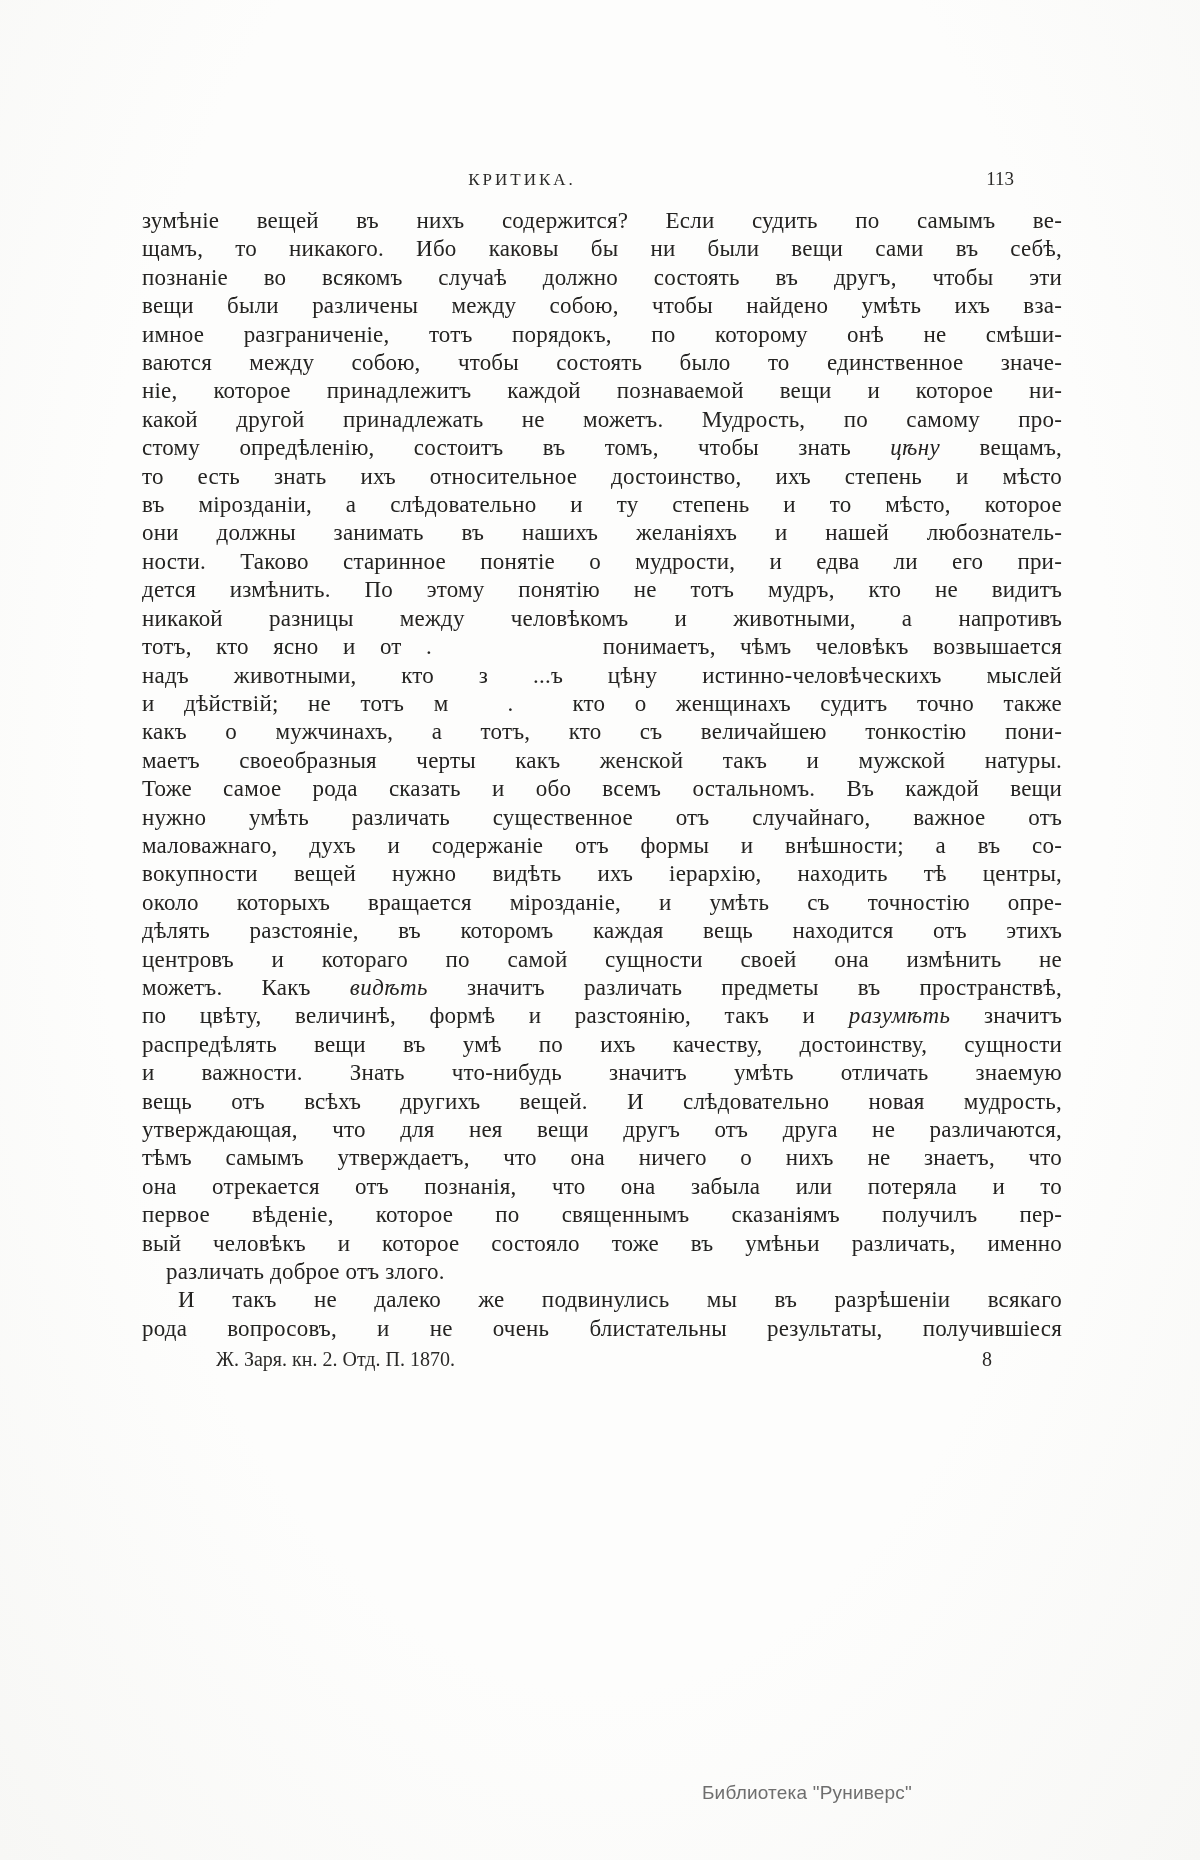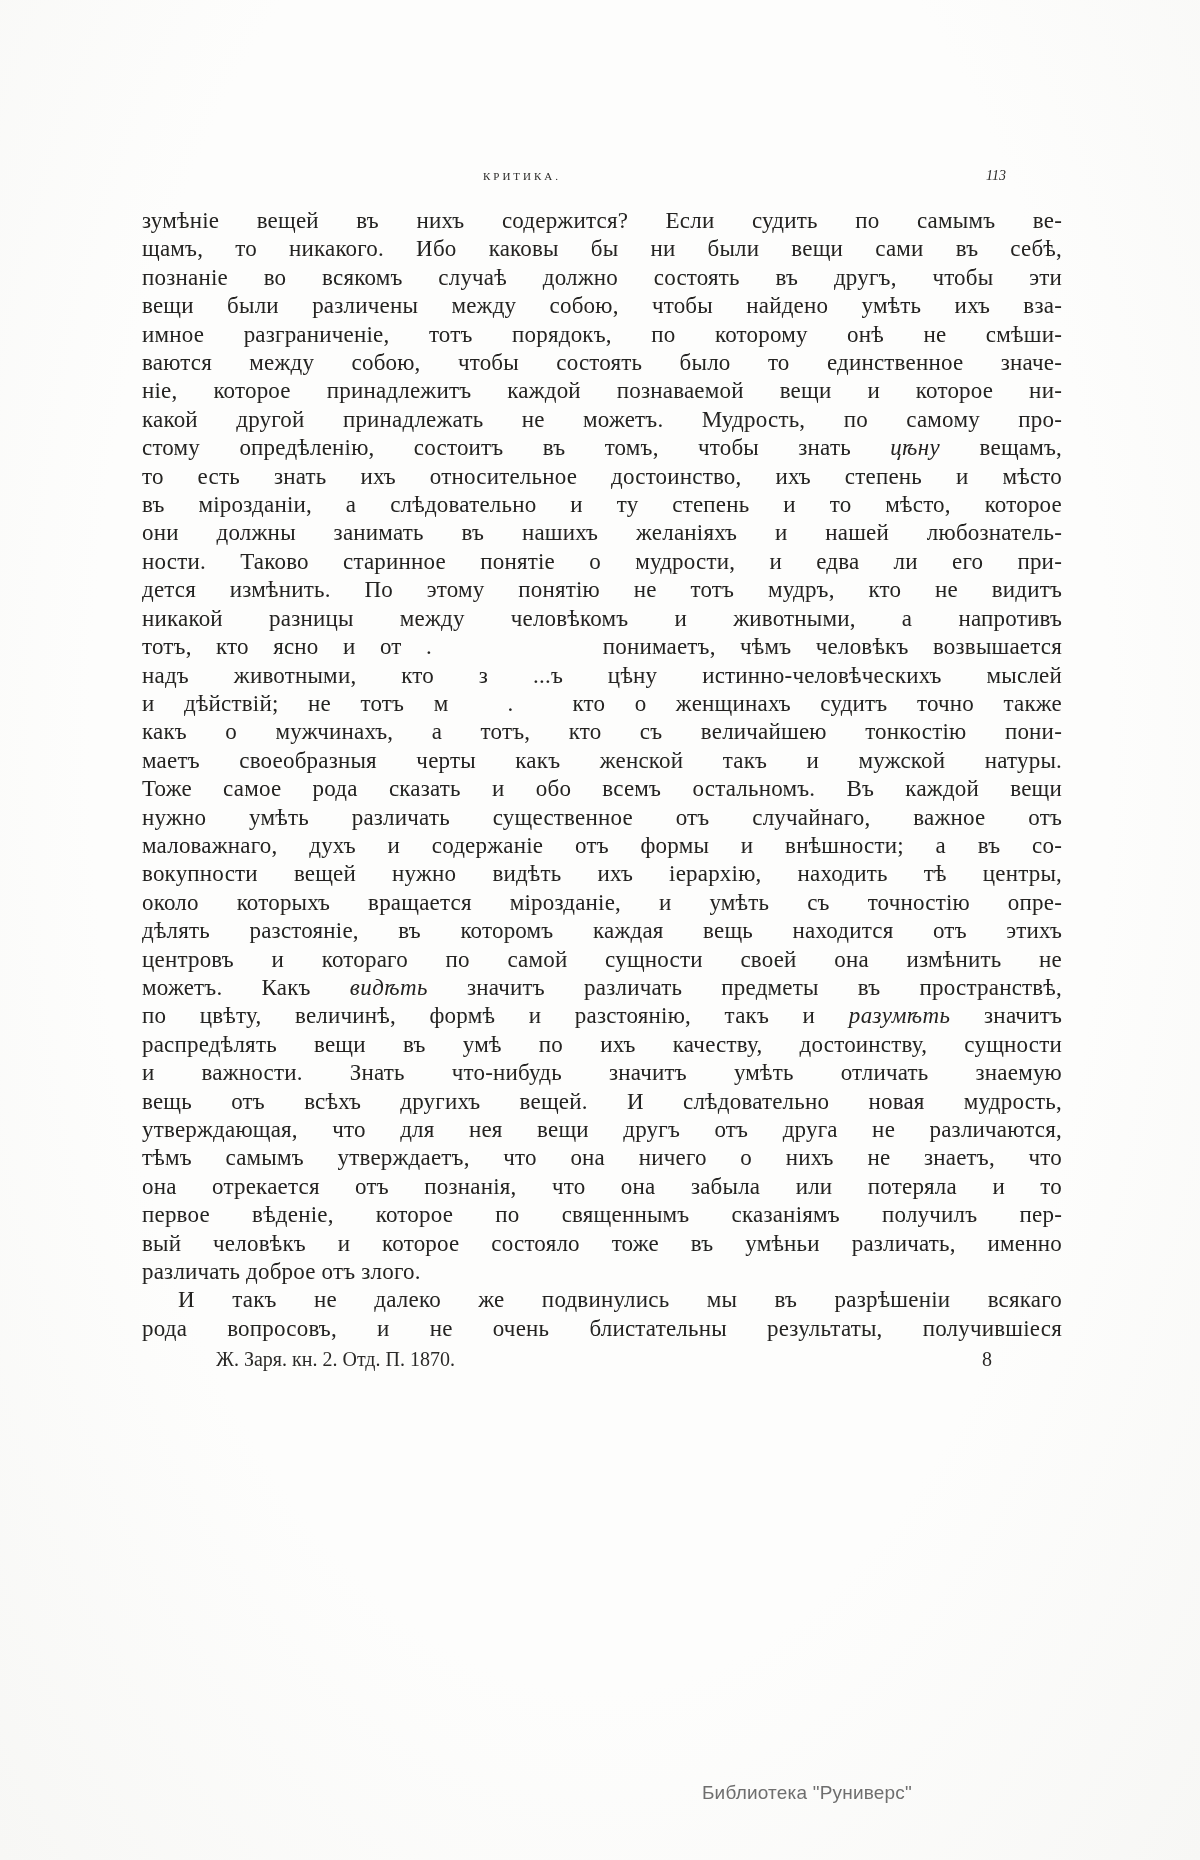--- a/index.html
+++ b/index.html
@@ -16,45 +16,44 @@
     overflow: hidden;
   }
   .header {
     position: absolute;
     top: 170px; left: 142px; width: 920px; height: 26px;
   }
   .running-title {
     position: absolute;
     left: 0; right: 160px;
     text-align: center;
-    font-size: 11px;
+    font-size: 17px;
     letter-spacing: 3px;
     color: #2b2a28;
   }
   .page-number {
     position: absolute;
-    right: 56px; top: -2px;
-    font-size: 14px;
+    right: 48px; top: -2px;
+    font-size: 19px;
     color: #2b2a28;
-    font-style: italic;
   }
   .body-block {
     position: absolute;
     top: 207px; left: 142px; width: 920px;
     font-size: 23px;
     line-height: 28.4px;
     letter-spacing: 0.2px;
     color: #242321;
   }
   .line {
     text-align: justify;
     text-align-last: justify;
     white-space: normal;
   }
-  .line.nojust { text-align-last: left; }
+  .line.nojust { text-align-last: left; margin-left: 24px; }
   .line.indent { text-indent: 36px; }
   .line em { font-style: italic; letter-spacing: 0.4px; }
   .footer {
     position: absolute;
     top: 1348px; left: 142px; width: 920px;
     font-size: 20px;
     color: #2b2a28;
   }
   .imprint { position: absolute; left: 74px; }
   .signature { position: absolute; right: 70px; }

